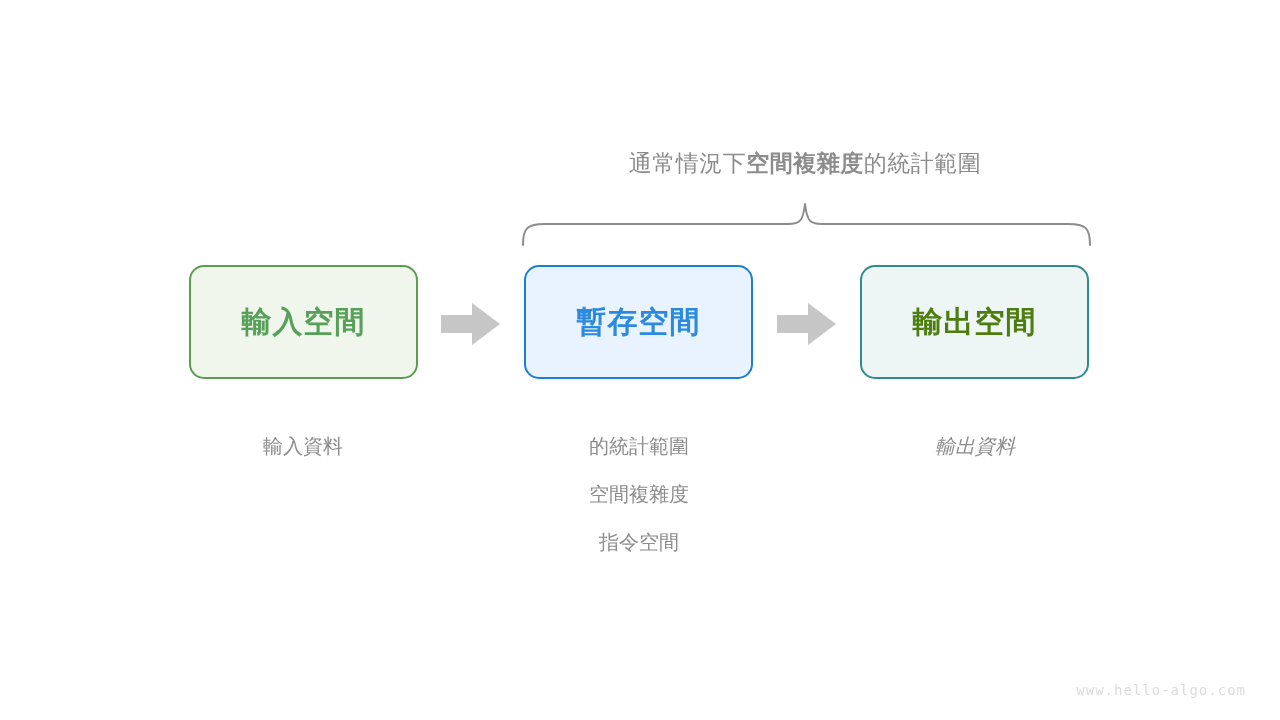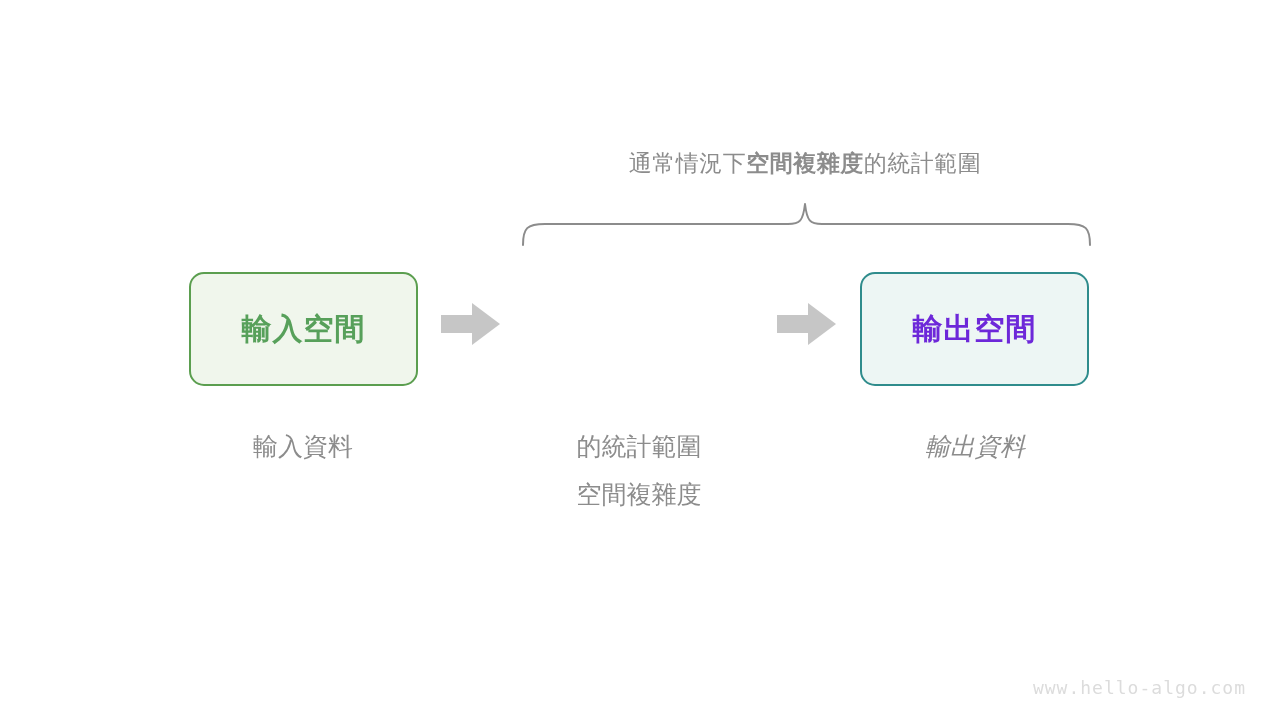--- a/index.html
+++ b/index.html
@@ -65,72 +65,71 @@
     top: 265px;
     width: 229px;
     height: 114px;
     border-radius: 15px;
     border-width: 2px;
     border-style: solid;
     box-sizing: border-box;
     display: flex;
     align-items: center;
     justify-content: center;
-    margin-top: 7px;
   }
   .box-label {
     font-size: 30px;
     font-weight: bold;
     letter-spacing: 1px;
     line-height: 1;
   }
 
   #box-input  { left: 189px; border-color: #5b9e4f; background: #f0f6ec; }
   #box-input .box-label { color: #57a05a; }
 
   #box-temp   { left: 524px; border-color: #1b7fd4; background: #e9f3fd; }
   #box-temp .box-label { color: #2b8ae0; }
 
   #box-output { left: 860px; border-color: #2f8c8c; background: #edf6f4; }
-  #box-output .box-label { color: #6d28d9; }
+  #box-output .box-label { color: #4d7c0f; }
 
   
   .arrow {
     position: absolute;
     top: 302px;
     width: 60px;
     height: 44px;
   }
   #arrow-1 { left: 441px; }
   #arrow-2 { left: 777px; }
 
   
   .caption-col {
     position: absolute;
     top: 422px;
     width: 300px;
     text-align: center;
     color: #8c8c8c;
-    font-size: 25px;
+    font-size: 20px;
     line-height: 48px;
     white-space: nowrap;
   }
   #caption-input  { left: 153px; }
   #caption-temp   { left: 489px; }
   #caption-output { left: 825px; font-style: italic; }
 
   .caption-line { display: block; }
 
   
   .watermark {
     position: absolute;
     right: 34px;
     bottom: 22px;
     font-family: "DejaVu Sans Mono", "Liberation Mono", monospace;
-    font-size: 18px;
+    font-size: 14px;
     letter-spacing: 1px;
     color: #dcdcdc;
   }
 </style>
 </head>
 <body>
 
 <div id="diagram-root">
 
   <div class="scope-caption">
@@ -148,20 +147,23 @@
                C 307 26, 310 29, 322 29
                L 568 29
                C 586 29, 590 33, 590 50" fill="none" stroke="#8c8c8c" stroke-width="2" stroke-linecap="round" stroke-linejoin="round"></path>
     </svg>
   </div>
 
   <div class="box" id="box-input">
     <span class="box-label">輸入空間</span>
   </div>
 
+  <div class="box" id="box-temp">
+    <span class="box-label">暫存空間</span>
+  </div>
 
   <div class="box" id="box-output">
     <span class="box-label">輸出空間</span>
   </div>
 
   <div class="arrow" id="arrow-1">
     <svg width="60" height="44" viewBox="0 0 60 44">
       <path d="M 0 13 L 31 13 L 31 1 L 59 22 L 31 43 L 31 31 L 0 31 Z" fill="#c6c6c6"></path>
     </svg>
   </div>
@@ -172,20 +174,21 @@
     </svg>
   </div>
 
   <div class="caption-col" id="caption-input">
     <span class="caption-line">輸入資料</span>
   </div>
 
   <div class="caption-col" id="caption-temp">
     <span class="caption-line">的統計範圍</span>
     <span class="caption-line">空間複雜度</span>
+    <span class="caption-line">指令空間</span>
   </div>
 
   <div class="caption-col" id="caption-output">
     <span class="caption-line">輸出資料</span>
   </div>
 
   <div class="watermark">www.hello-algo.com</div>
 
 </div>
 

